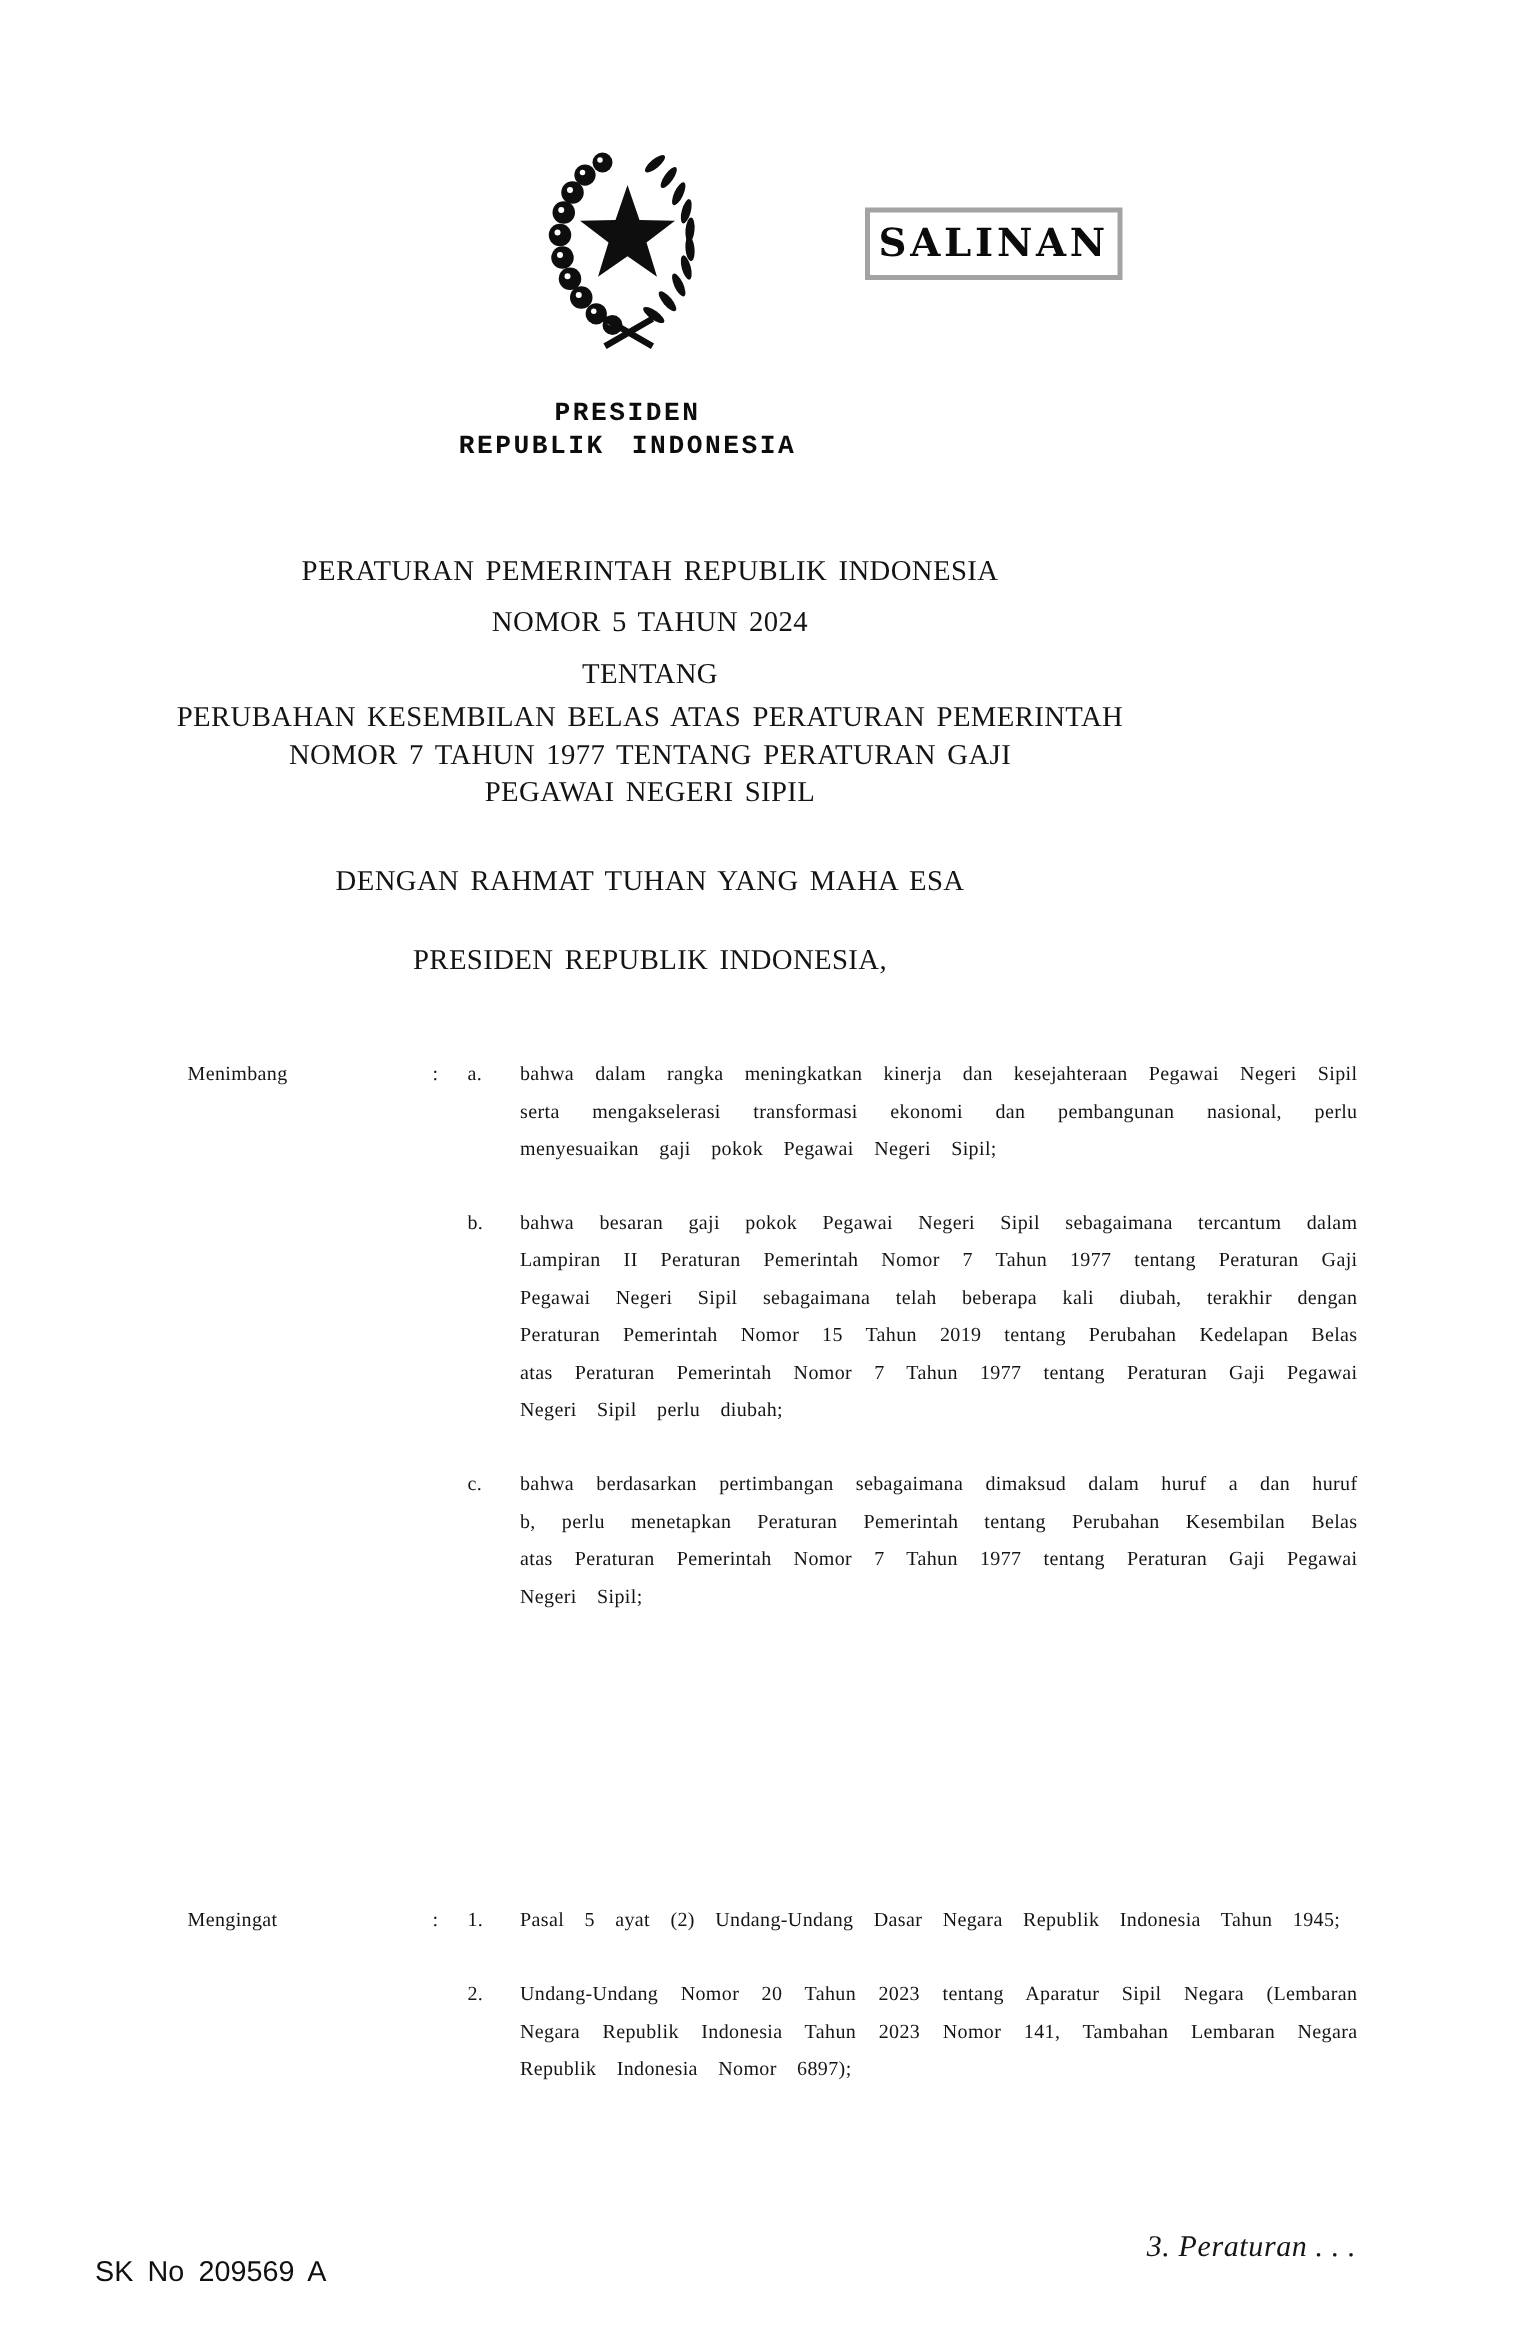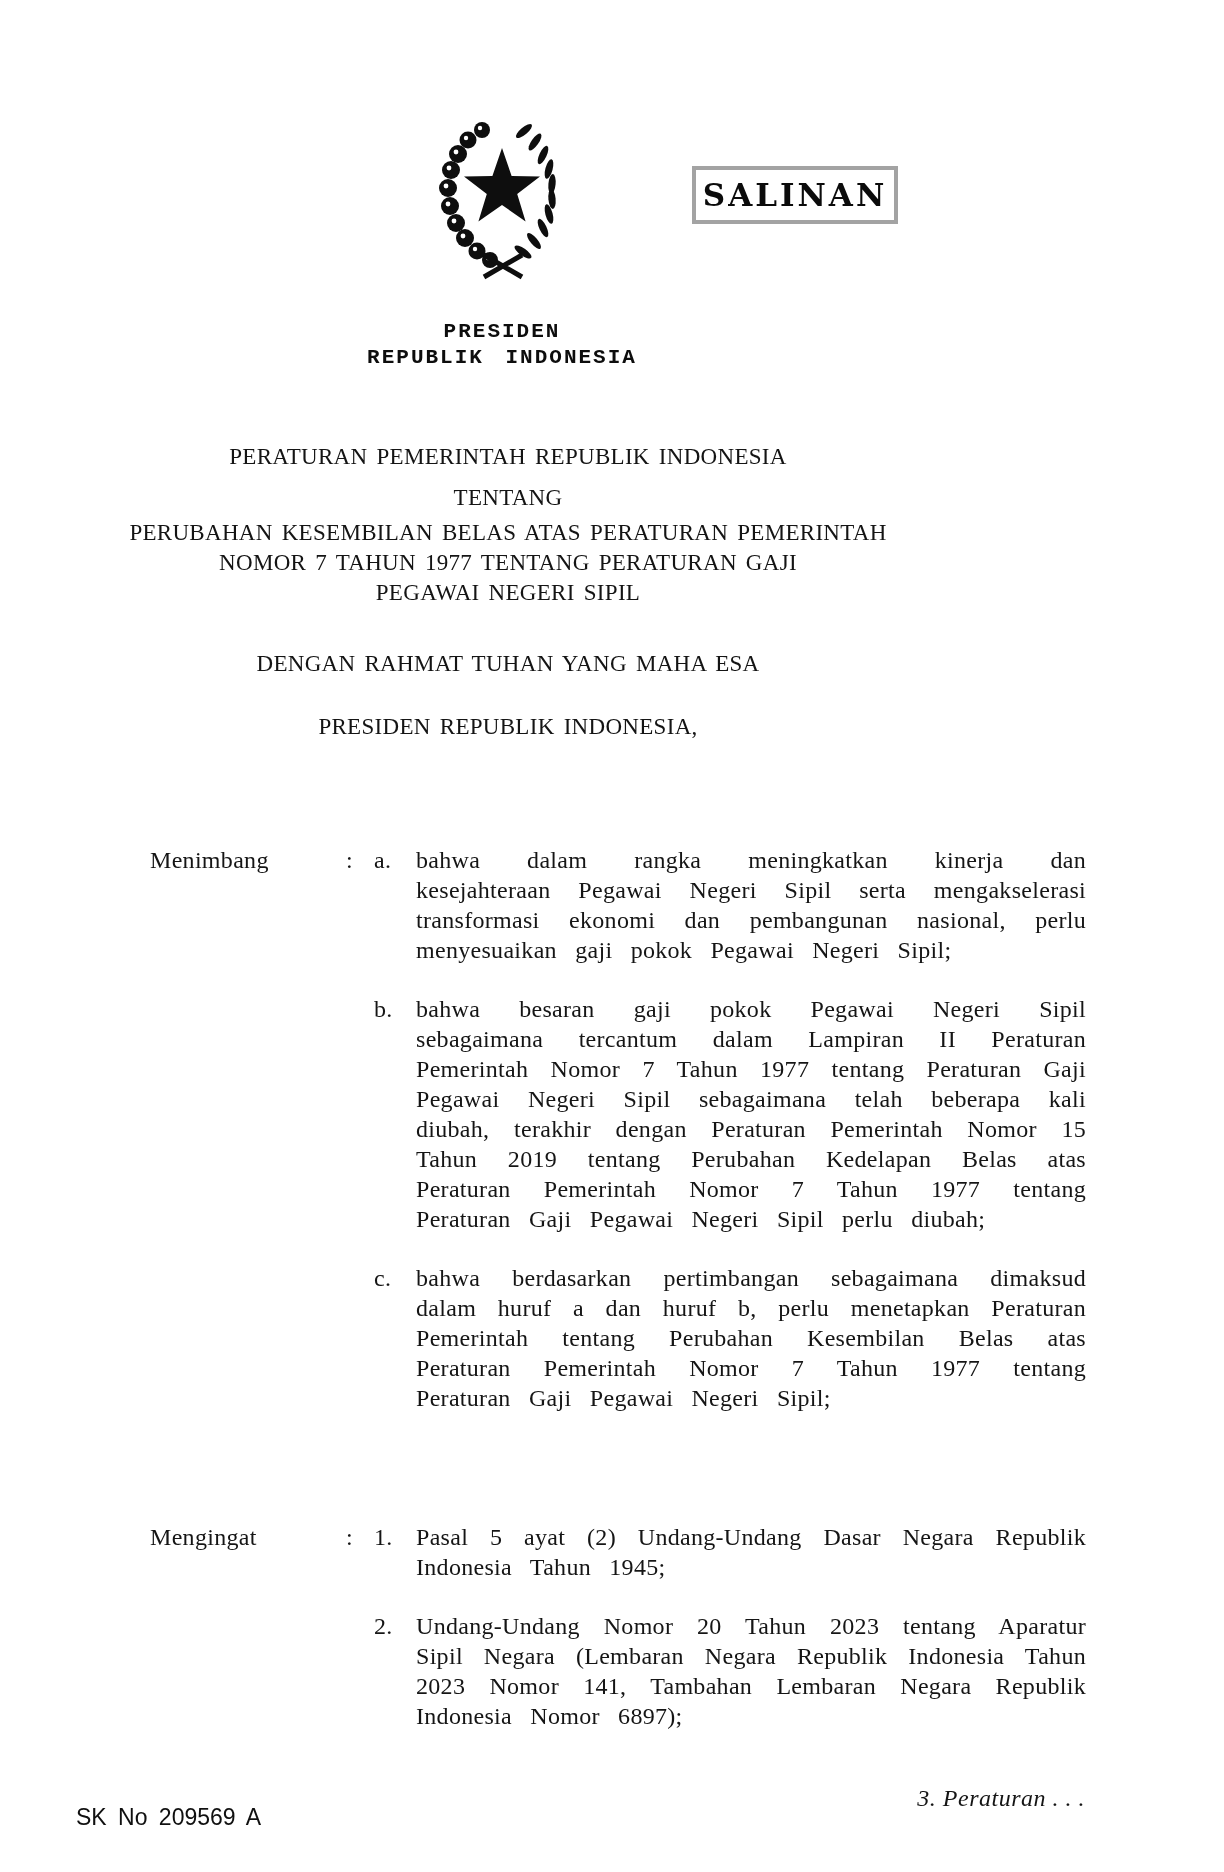--- a/index.html
+++ b/index.html
@@ -28,33 +28,33 @@
     position:absolute; left:692px; top:166px;
     width:198px; height:50px;
     border:4px solid #a3a3a3;
     display:flex; align-items:center; justify-content:center;
     font-family:"DejaVu Serif", serif;
     font-weight:bold; font-size:31px; letter-spacing:3px; color:#0b0b0b;
   }
 
   
   .title-block {
-    position:absolute; left:0; top:436px; width:1016px;
+    position:absolute; left:12px; top:436px; width:1016px;
     text-align:center; font-size:23px; color:#141414;
     word-spacing:3px; letter-spacing:0.3px;
   }
   .title-block .t-row { height:41px; line-height:41px; }
   .title-block .s-row { line-height:30px; }
   .title-block .invocation { margin-top:41px; line-height:30px; }
   .title-block .authority  { margin-top:33px; line-height:30px; }
 
   
   .body-block {
     position:absolute; left:150px; width:936px;
-    font-size:24px; line-height:30px; color:#151515;
+    font-size:16px; line-height:30px; color:#151515;
     letter-spacing:0.3px; word-spacing:12px;font-family:Liberation Serif, serif;
   }
   .considering { top:845px; }
   .remembering { top:1522px; }
   .clause-row { display:grid; grid-template-columns:196px 28px 42px 1fr; }
   .clause-row + .clause-row { margin-top:29px; }
   .cell { min-height:30px; }
   .cell.text { text-align:justify; }
 
   
@@ -121,20 +121,21 @@
 
   <div class="stamp">SALINAN</div>
 
   <div class="letterhead">
     <div class="lh1">PRESIDEN</div>
     <div class="lh2">REPUBLIK INDONESIA</div>
   </div>
 
   <div class="title-block">
     <div class="t-row">PERATURAN PEMERINTAH REPUBLIK INDONESIA</div>
+    <div class="t-row">NOMOR 5 TAHUN 2024</div>
     <div class="t-row">TENTANG</div>
     <div class="s-row">PERUBAHAN KESEMBILAN BELAS ATAS PERATURAN PEMERINTAH</div>
     <div class="s-row">NOMOR 7 TAHUN 1977 TENTANG PERATURAN GAJI</div>
     <div class="s-row">PEGAWAI NEGERI SIPIL</div>
     <div class="invocation">DENGAN RAHMAT TUHAN YANG MAHA ESA</div>
     <div class="authority">PRESIDEN REPUBLIK INDONESIA,</div>
   </div>
 
   <div class="body-block considering">
     <div class="clause-row">

